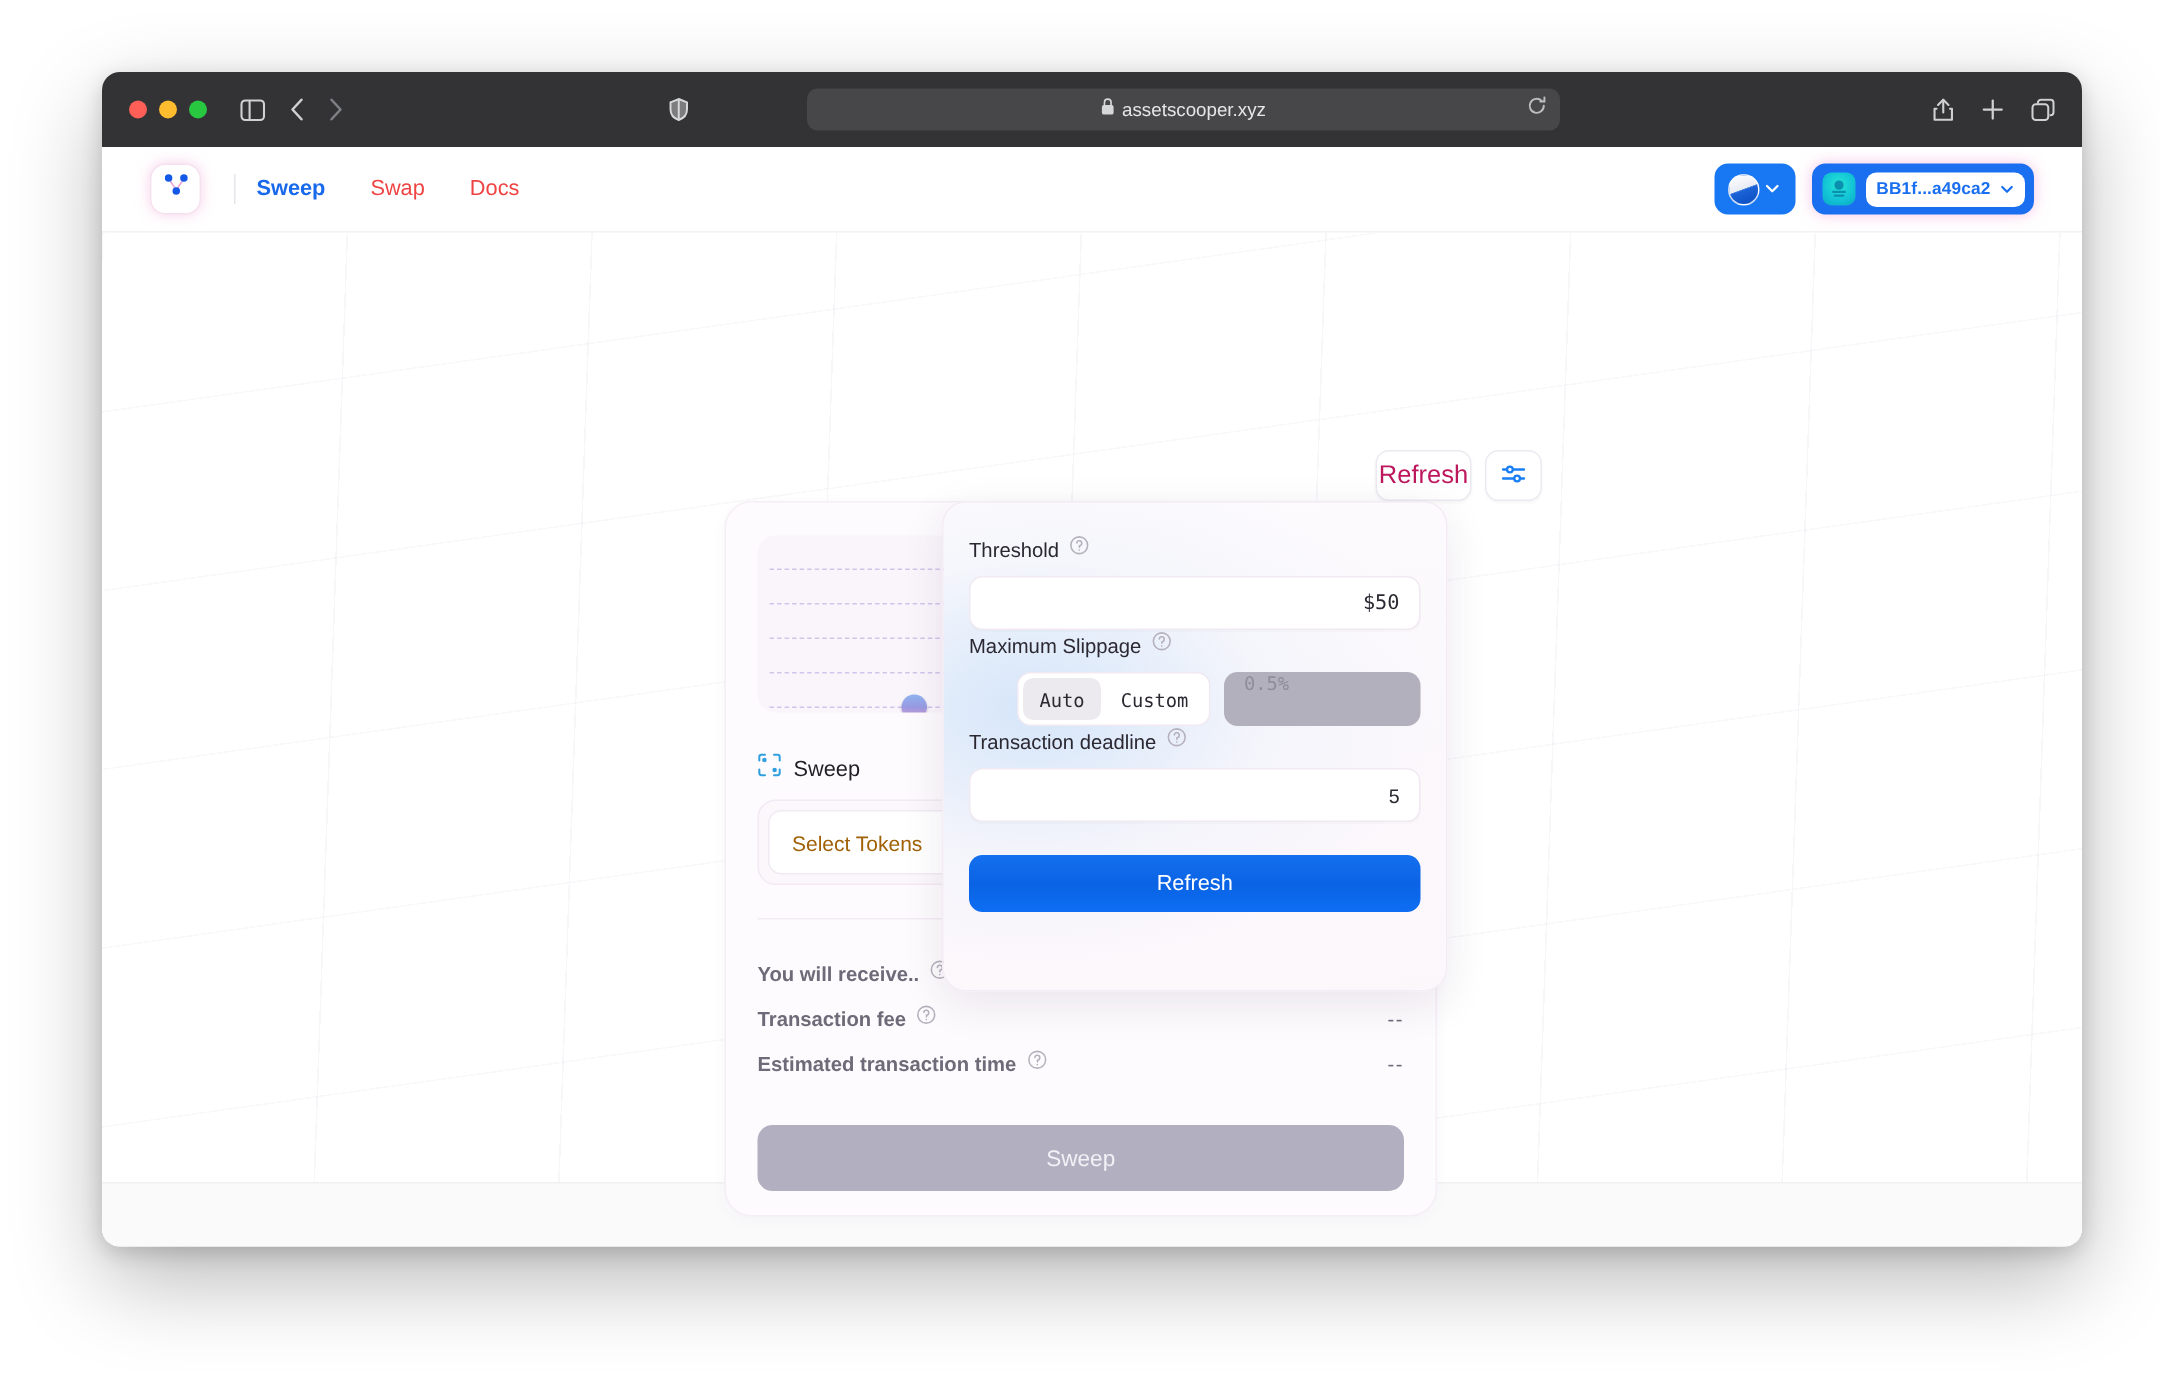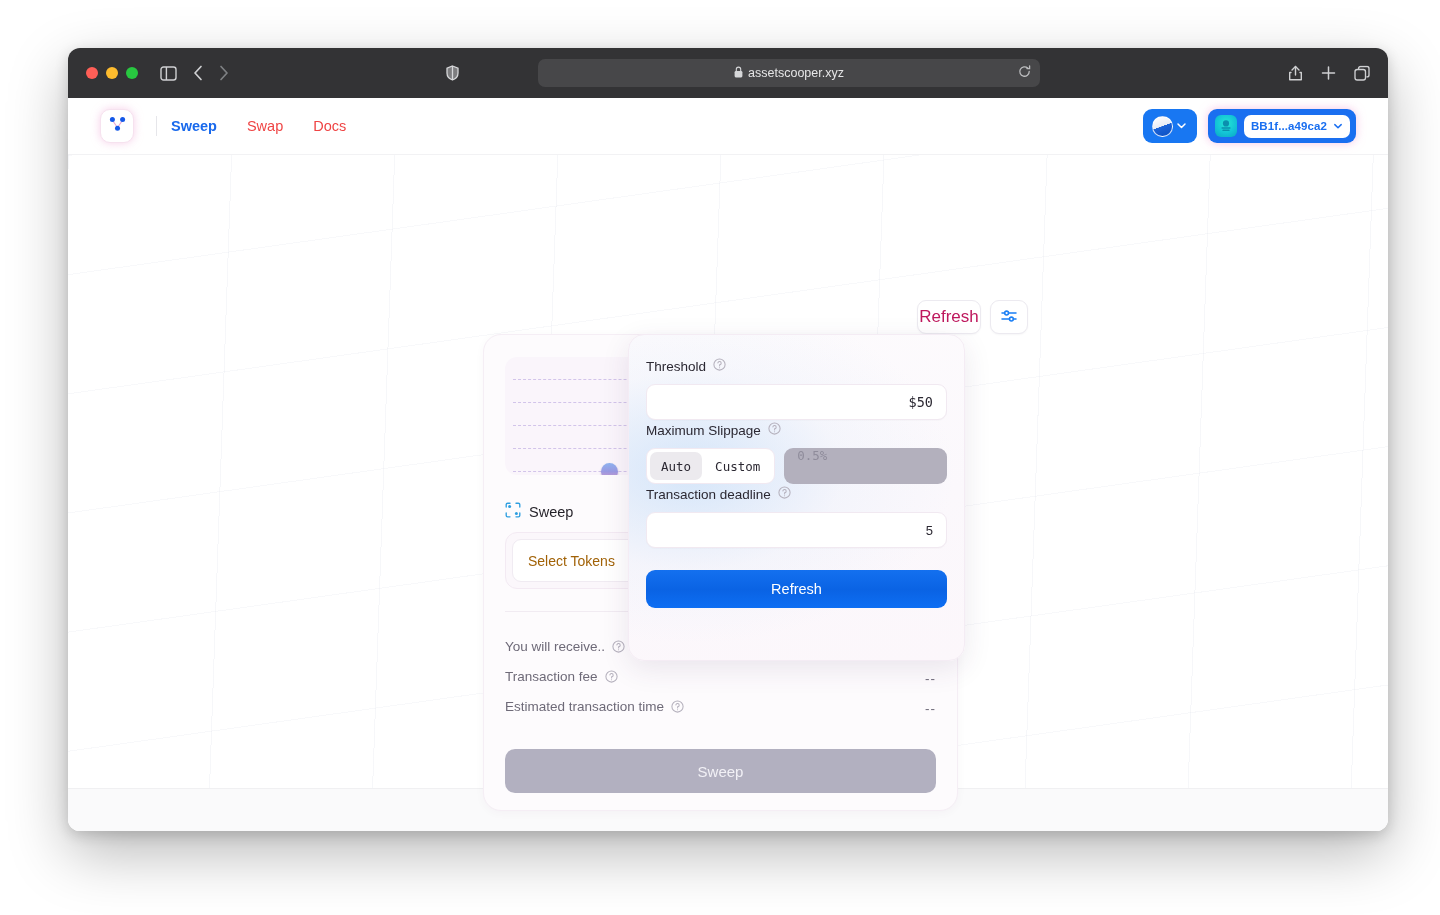--- a/index.html
+++ b/index.html
@@ -236,21 +236,21 @@
   .tokens-text { font-size: 14px; color: #a16207; }
 
   .hr { height: 1px; background: #f1ebf2; margin: 22px 0 0 0; }
 
   .info-rows { margin-top: 21px; }
   .info-row {
     display: flex; align-items: center;
     height: 30px;
     justify-content: space-between;
   }
-  .info-left { display: flex; gap: 7px; }
+  .info-left { display: flex; align-items: center; gap: 7px; font-weight: bold; }
   .info-label { font-size: 13.5px; color: #6e6a78; }
   .info-val { font-size: 13.5px; color: #6e6a78; letter-spacing: 1px; }
 
   .sweep-btn {
     margin-top: 26px;
     width: 100%;
     height: 44px;
     background: #b2b0c0;
     border: none;
     border-radius: 10px;
@@ -285,21 +285,21 @@
     background: #ffffff;
     border: 1px solid #f1e9f1;
     border-radius: 9px;
     display: flex; align-items: center; justify-content: flex-end;
     padding: 0 13px;
     box-shadow: 0 1px 1px rgba(60,30,70,0.02);
   }
   .field-value { font-size: 13.5px; color: #2b2832; font-family: "DejaVu Sans Mono", monospace; }
   .field-value.plain { font-family: "Liberation Sans", sans-serif; font-size: 13px; }
 
-  .slip-row { margin-top: 9px; display: flex; gap: 9px; }
+  .slip-row { margin-top: 9px; display: flex; gap: 9px; margin-left: 32px; }
   .seg {
     background: #ffffff;
     border: 1px solid #f1e9f1;
     border-radius: 9px;
     height: 36px;
     display: flex; align-items: center;
     padding: 3px;
     gap: 2px;
   }
   .seg-btn {

